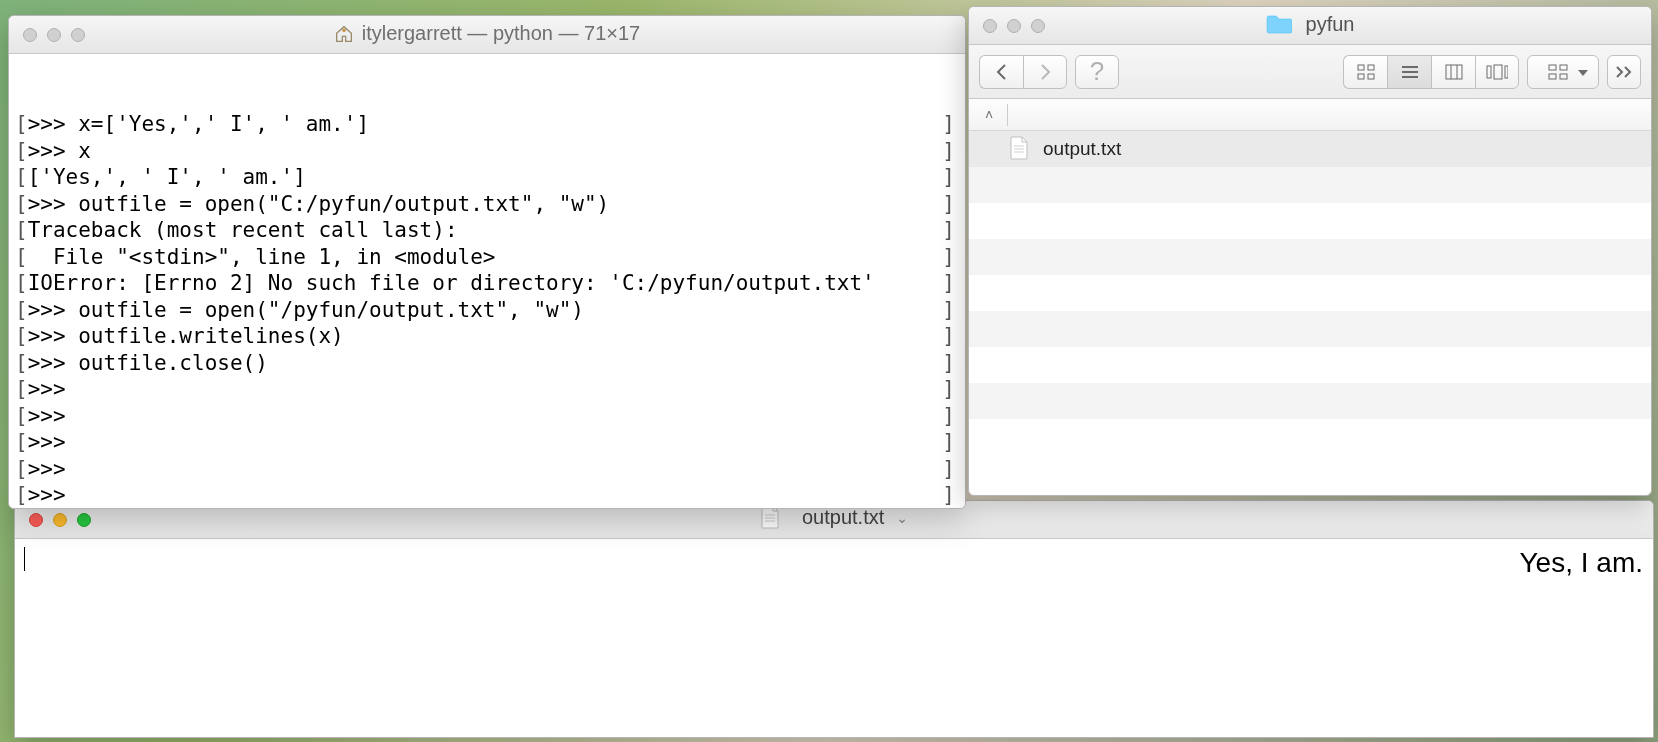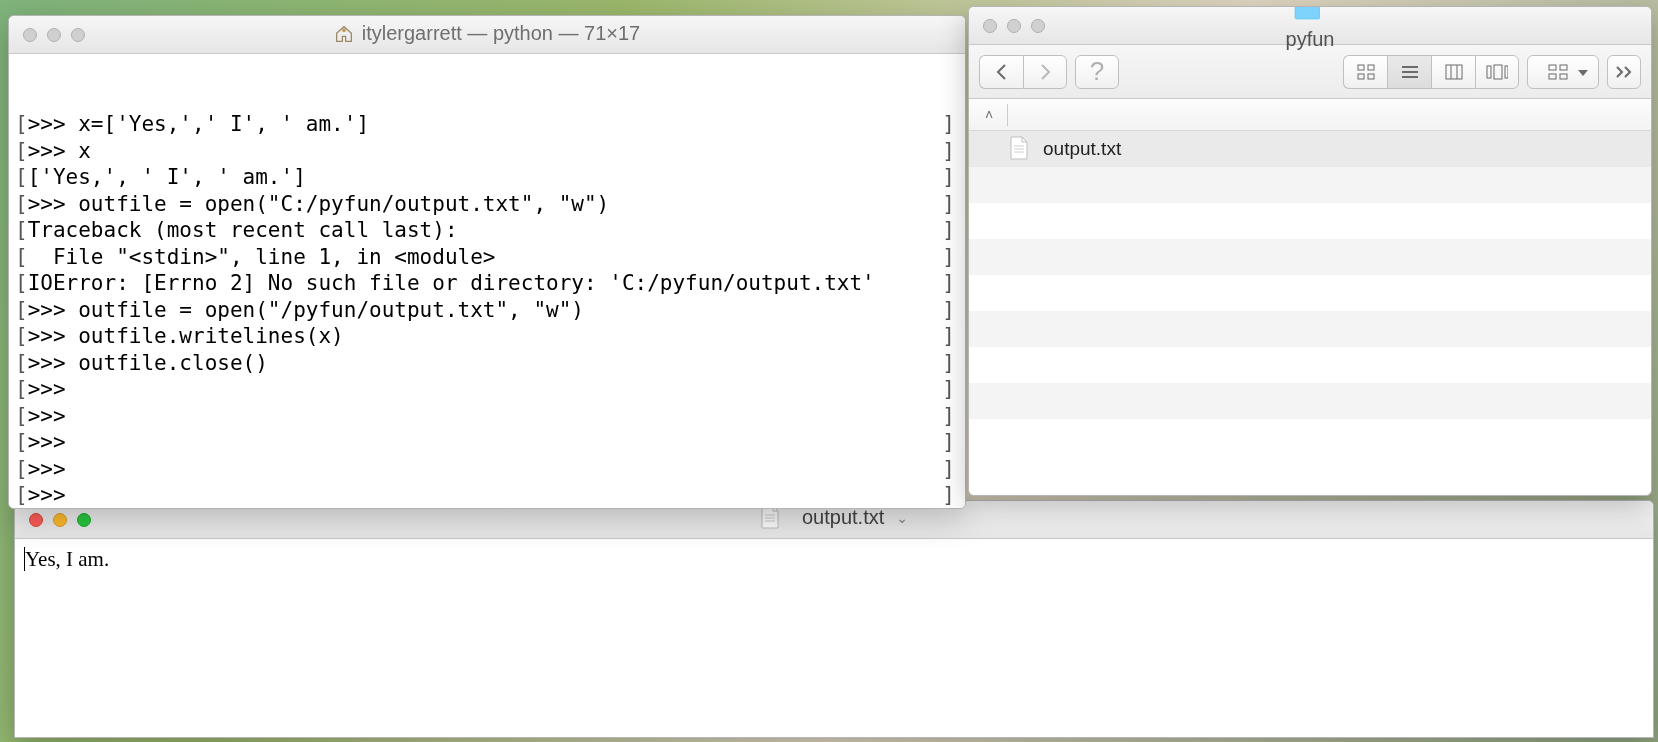--- a/index.html
+++ b/index.html
@@ -170,23 +170,24 @@
     height: 38px;
   }
   .doc-title {
     font-size:20px; color:#444;
     display:inline-flex; align-items:center; gap:8px;
   }
   .doc-chevron { font-size:14px; color:#888; margin-left:4px; }
   .textedit-body {
     flex:1; background:#fff;
     padding: 8px 10px;
-    font-family: Liberation Serif, serif;
-    font-size:21px; color:#000;
+    font-family: Liberation Sans, sans-serif;
+    font-size:28px; color:#000;
     position:relative;
+    text-align:right;
   }
   .textedit-body .caret-bar {
     position:absolute; left:9px; top:8px;
     width:1px; height:24px; background:#000;
   }
 
   .icon-svg { display:block; }
 </style>
 </head>
 <body>
@@ -216,21 +217,21 @@
 </div>
 
 <div id="finder-win" class="window">
   <div class="titlebar finder-titlebar">
     <div class="dots">
       <div class="dot gray"></div>
       <div class="dot gray"></div>
       <div class="dot gray"></div>
     </div>
     <div class="title-center">
-      <span class="title-text" style="color:#525252;flex-direction:column;">
+      <span class="title-text" style="color:#525252;">
         <span class="folder-icon">
           <svg class="icon-svg" width="26" height="20" viewBox="0 0 26 20">
             <path d="M1 4 Q1 2 3 2 H10 L13 5 H24 Q26 5 26 7 V17 Q26 19 24 19 H3 Q1 19 1 17 Z" fill="#7dd3fc" stroke="#38bdf8" stroke-width=".5"></path>
           </svg>
         </span>
         <span>pyfun</span>
       </span>
     </div>
   </div>
 

